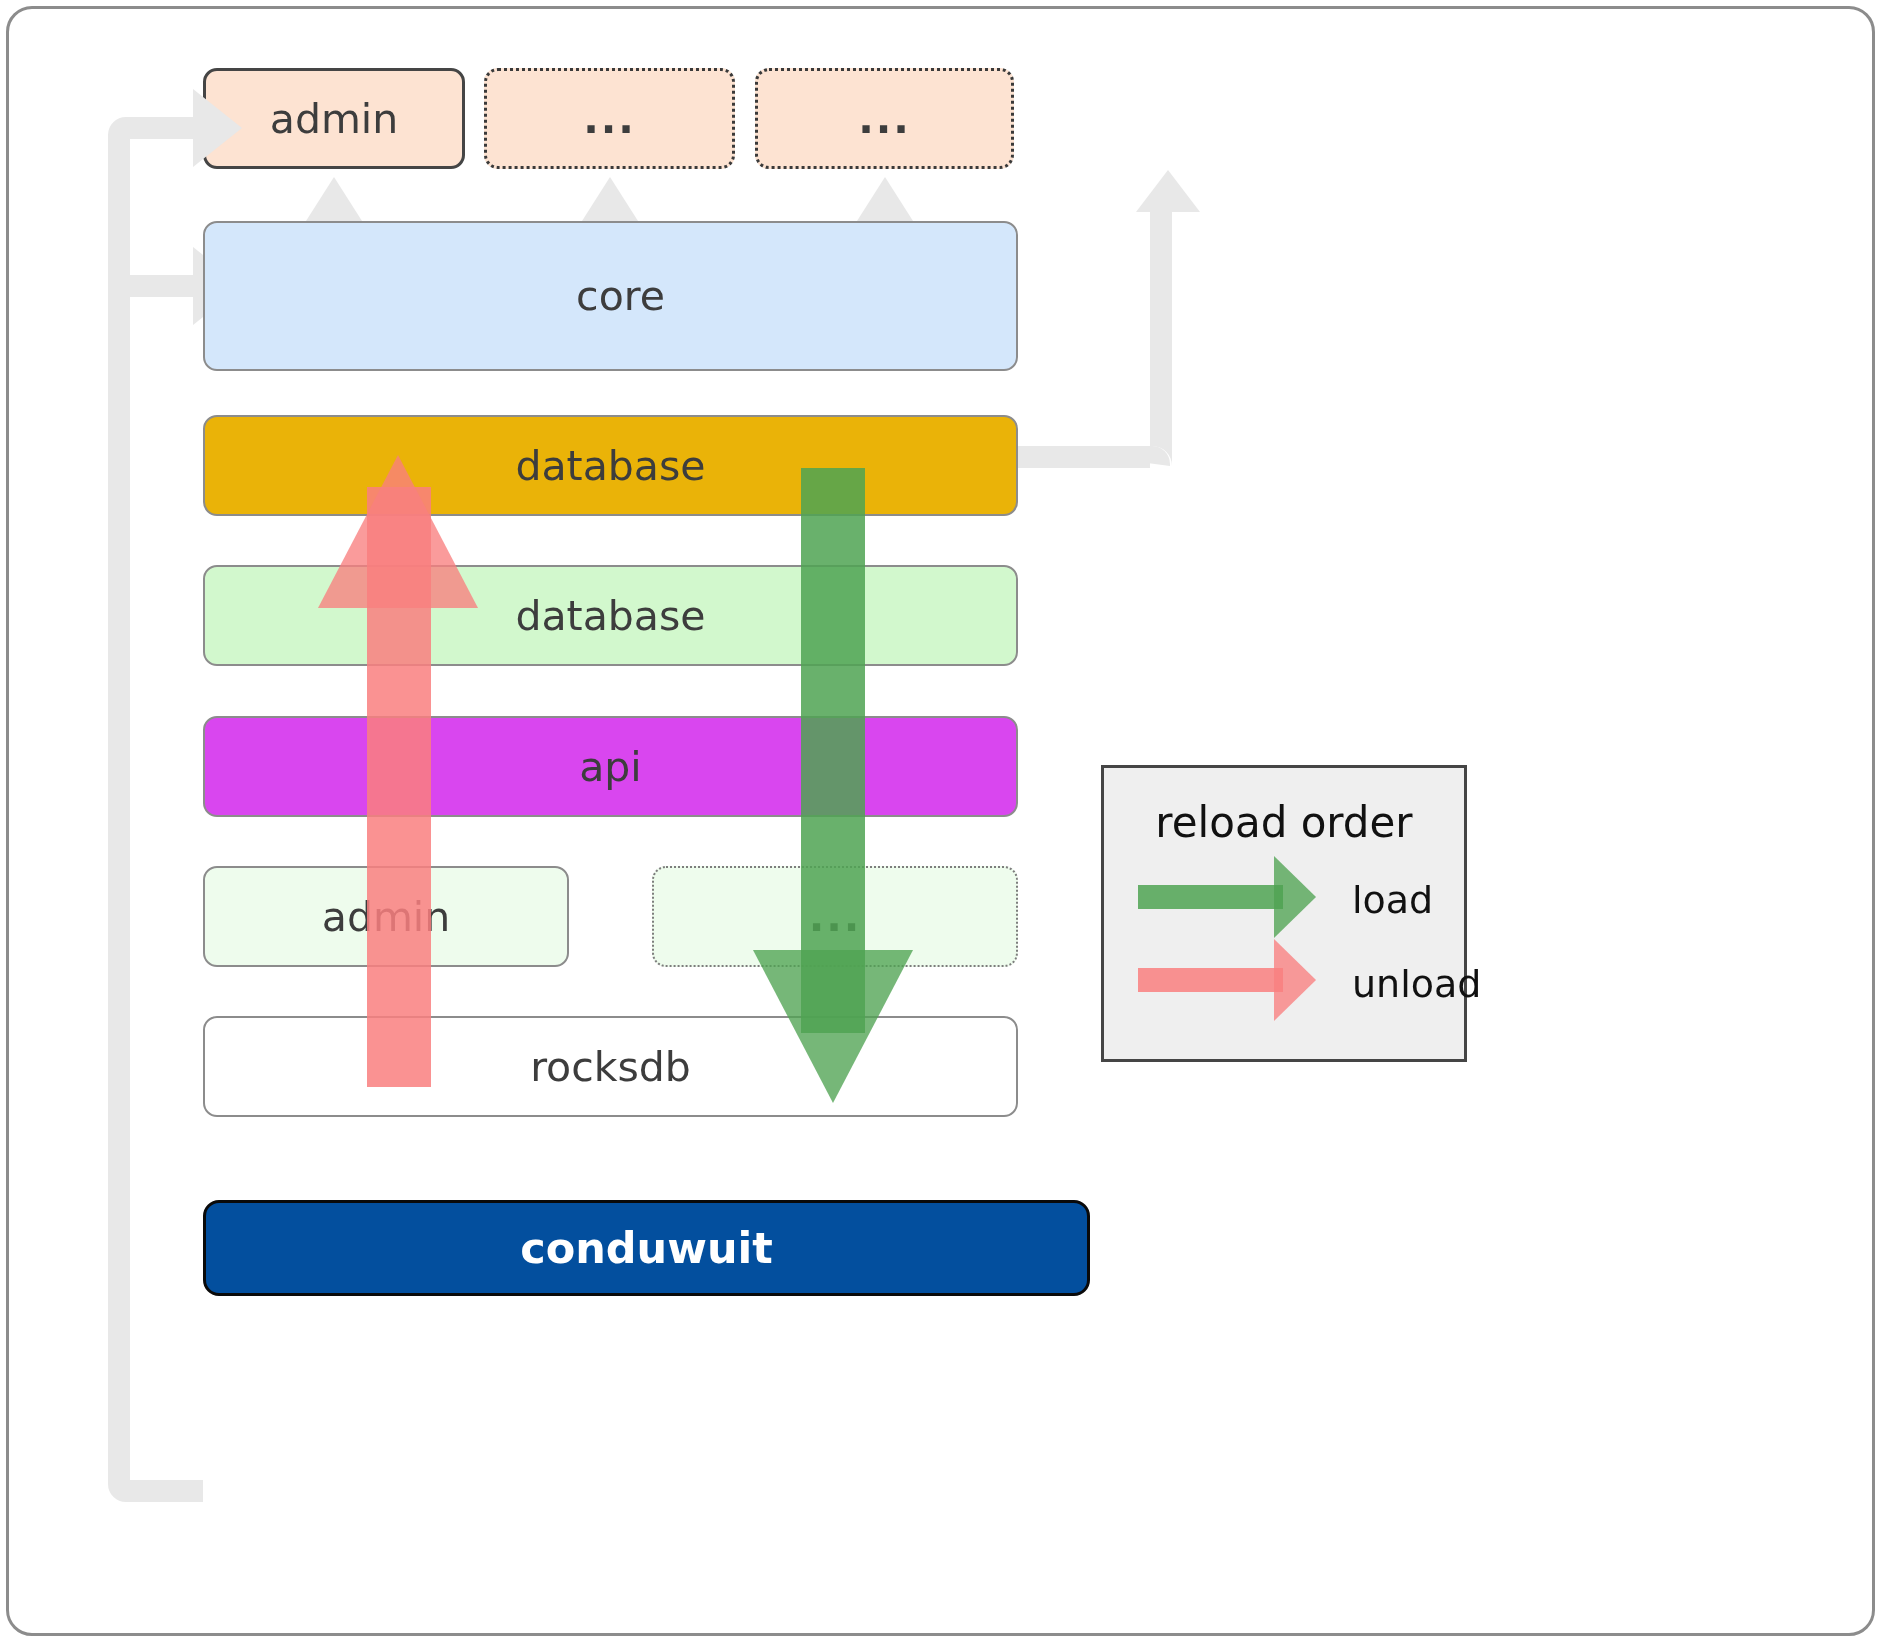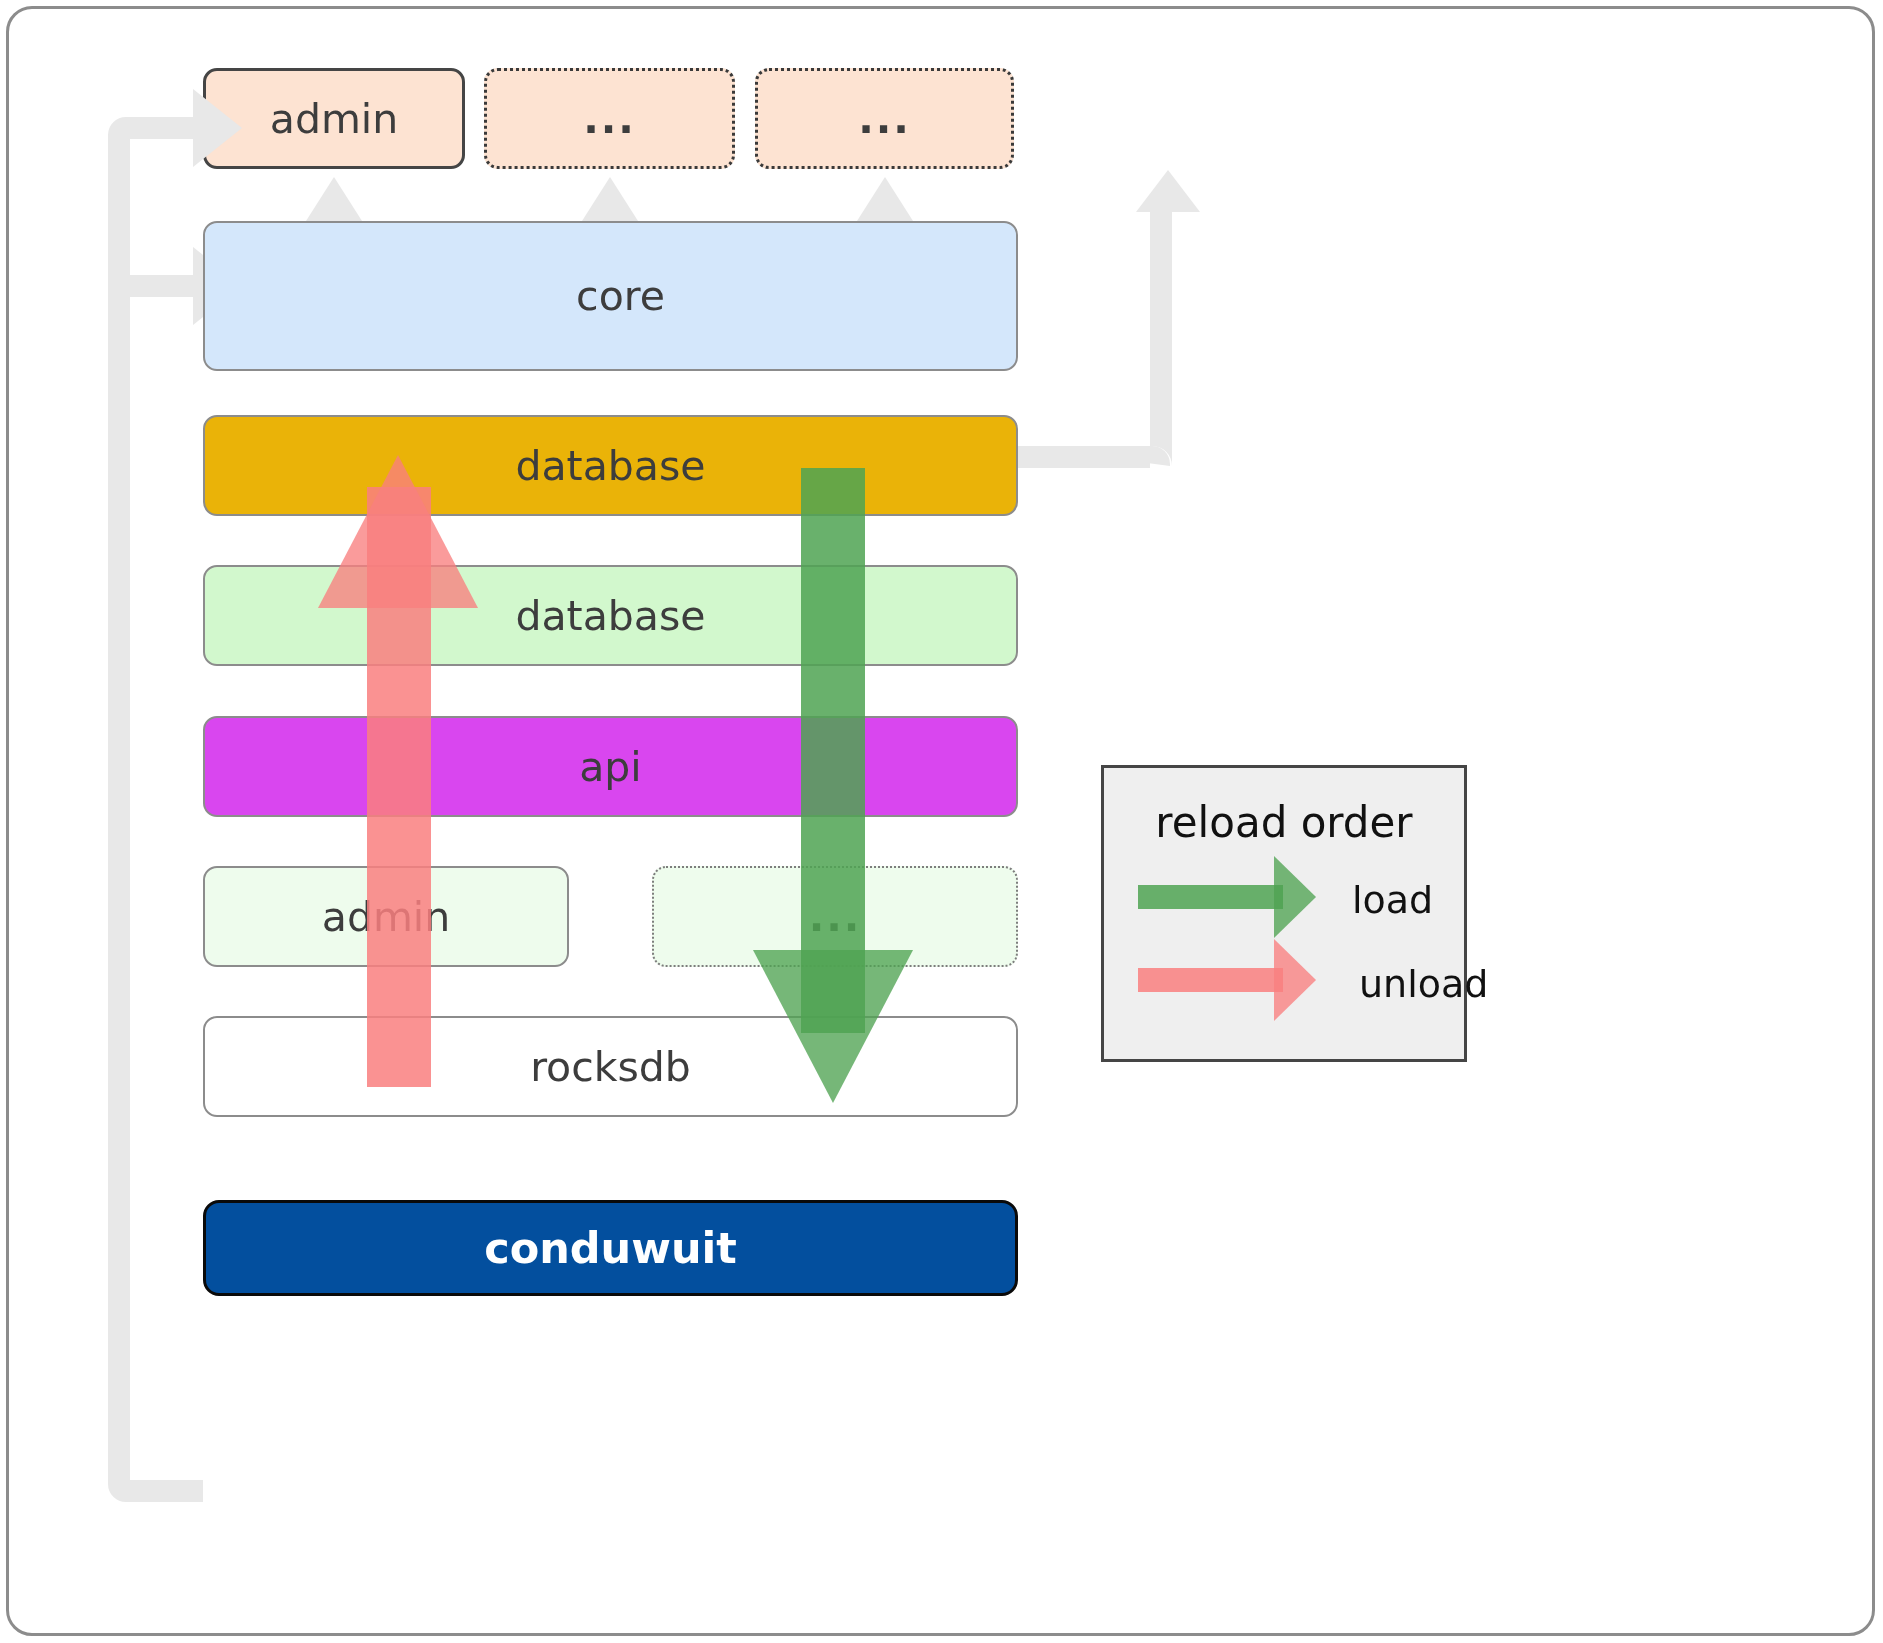--- a/index.html
+++ b/index.html
@@ -90,41 +90,41 @@
   <div class="box layer" style="left:203px;top:866px;width:366px;height:101px;background:#eefced;z-index:2;">
     <span class="lbl">admin</span>
   </div>
   <div class="box layer optional" style="left:652px;top:866px;width:366px;height:101px;background:#eefced;z-index:2;">
     <span class="lbl dots">...</span>
   </div>
   <div class="box layer" style="left:203px;top:1016px;width:815px;height:101px;background:#ffffff;z-index:2;">
     <span class="lbl">rocksdb</span>
   </div>
 
-  <div class="box app" style="left:203px;top:1200px;width:815px;height:96px;z-index:2;">
+  <div class="box app" style="left:203px;top:1200px;width:887px;height:96px;z-index:2;">
     <span class="lbl">conduwuit</span>
   </div>
 
   <svg class="ov over" viewBox="0 0 1883 1643">
 
     <g>
       <rect x="367" y="487" width="64" height="600" fill="#f97f7f" opacity="0.85"></rect>
       <polygon points="398,455 478,608 318,608" fill="#f97f7f" opacity="0.78"></polygon>
     </g>
 
     <g>
       <rect x="801" y="468" width="64" height="565" fill="#4fa352" opacity="0.85"></rect>
       <polygon points="833,1103 753,950 913,950" fill="#4fa352" opacity="0.78"></polygon>
     </g>
   </svg>
 
   <div id="legend" style="left:1101px;top:765px;width:366px;height:297px;">
     <div class="title" style="top:30px;">reload order</div>
     <div class="entry" style="left:248px;top:110px;">load</div>
-    <div class="entry" style="left:248px;top:194px;margin-left:7px;">unload</div>
+    <div class="entry" style="left:248px;top:194px;">unload</div>
     <svg viewBox="0 0 398 297" style="position:absolute;left:0;top:0;width:398px;height:297px;">
       <g>
         <rect x="34" y="117" width="145" height="24" fill="#4fa352" opacity="0.85"></rect>
         <polygon points="212,129 170,88 170,170" fill="#4fa352" opacity="0.78"></polygon>
       </g>
       <g>
         <rect x="34" y="200" width="145" height="24" fill="#f97f7f" opacity="0.85"></rect>
         <polygon points="212,212 170,171 170,253" fill="#f97f7f" opacity="0.78"></polygon>
       </g>
     </svg>

